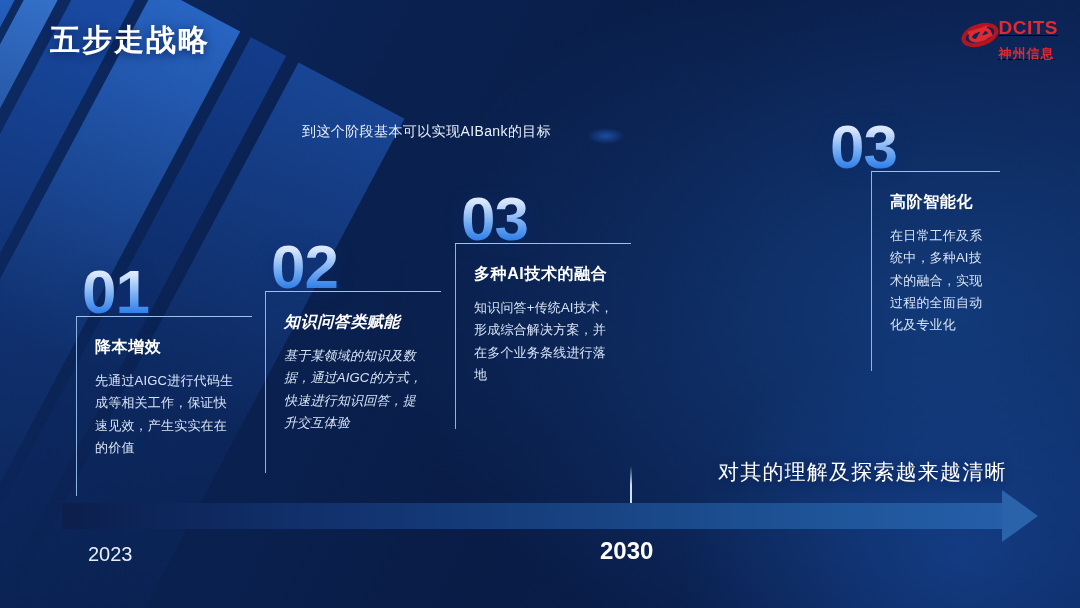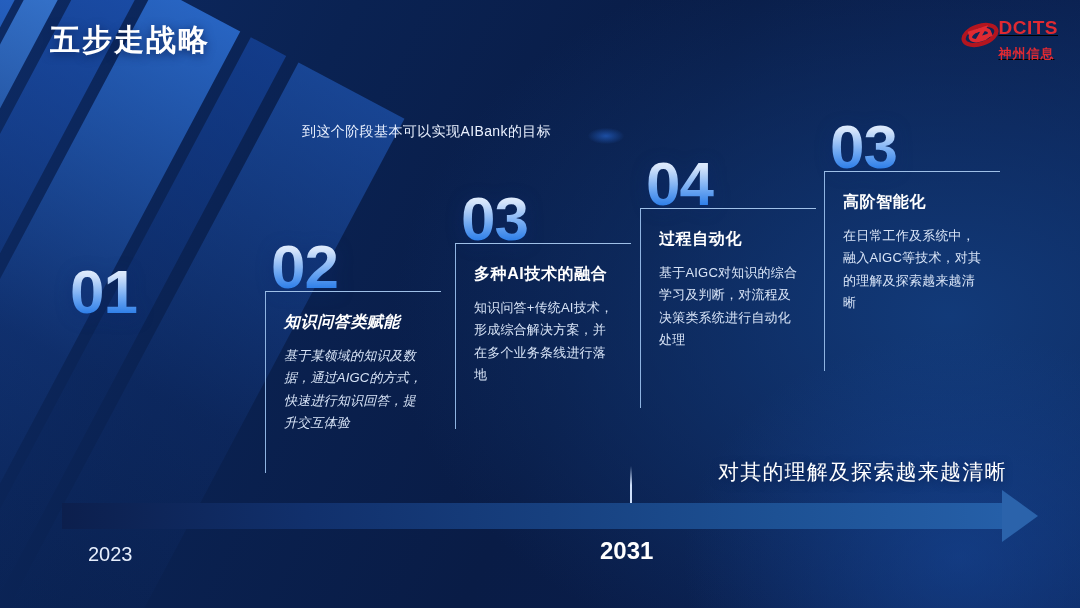--- a/index.html
+++ b/index.html
@@ -223,58 +223,55 @@
     </span>
     <span class="logo-text">
       <div class="logo-en">DCITS</div>
       <div class="logo-cn">神州信息</div>
     </span>
   </div>
 
   <div class="annotation">到这个阶段基本可以实现AIBank的目标</div>
   <div class="annot-smudge"></div>
 
-  <div class="step" style="left:64px; top:263px; width:176px;">
+  <div class="step" style="left:76px; top:263px; width:176px;">
     <div class="num">01</div>
+    <div class="bracket" style="height:180px;">
+      <div class="card-title">降本增效</div>
+      <div class="card-body">先通过AIGC进行代码生成等相关工作，保证快速见效，产生实实在在的价值</div>
+    </div>
   </div>
 
   <div class="step" style="left:265px; top:238px; width:176px;">
     <div class="num">02</div>
     <div class="bracket" style="height:182px;font-style:italic;">
       <div class="card-title">知识问答类赋能</div>
       <div class="card-body">基于某领域的知识及数据，通过AIGC的方式，快速进行知识回答，提升交互体验</div>
     </div>
   </div>
 
   <div class="step" style="left:455px; top:190px; width:176px;">
     <div class="num">03</div>
     <div class="bracket" style="height:186px;">
       <div class="card-title">多种AI技术的融合</div>
       <div class="card-body">知识问答+传统AI技术，形成综合解决方案，并在多个业务条线进行落地</div>
     </div>
   </div>
 
-  <div class="step" style="left:640px; top:155px; width:176px;">
-    <div class="num">04</div>
-    <div class="bracket" style="height:200px;">
-      <div class="card-title">过程自动化</div>
-      <div class="card-body">基于AIGC对知识的综合学习及判断，对流程及决策类系统进行自动化处理</div>
-    </div>
-  </div>
 
   <div class="step" style="left:824px; top:118px; width:176px;">
     <div class="num">03</div>
-    <div class="bracket" style="height:200px;">
+    <div class="bracket" style="height:200px;margin-left:47px;">
       <div class="card-title">高阶智能化</div>
-      <div class="card-body">在日常工作及系统中，融入AIGC等技术，对其的理解及探索越来越清晰</div>
+      <div class="card-body">在日常工作及系统中，多种AI技术的融合，实现过程的全面自动化及专业化</div>
     </div>
   </div>
 
   <div class="tagline">对其的理解及探索越来越清晰</div>
 
   <div class="tick"></div>
   <div class="timeline"></div>
   <div class="timeline-head"></div>
 
   <div class="year year-start">2023</div>
-  <div class="year year-end">2031</div>
+  <div class="year year-end">2030</div>
 
 </div>
 
 </body></html>

